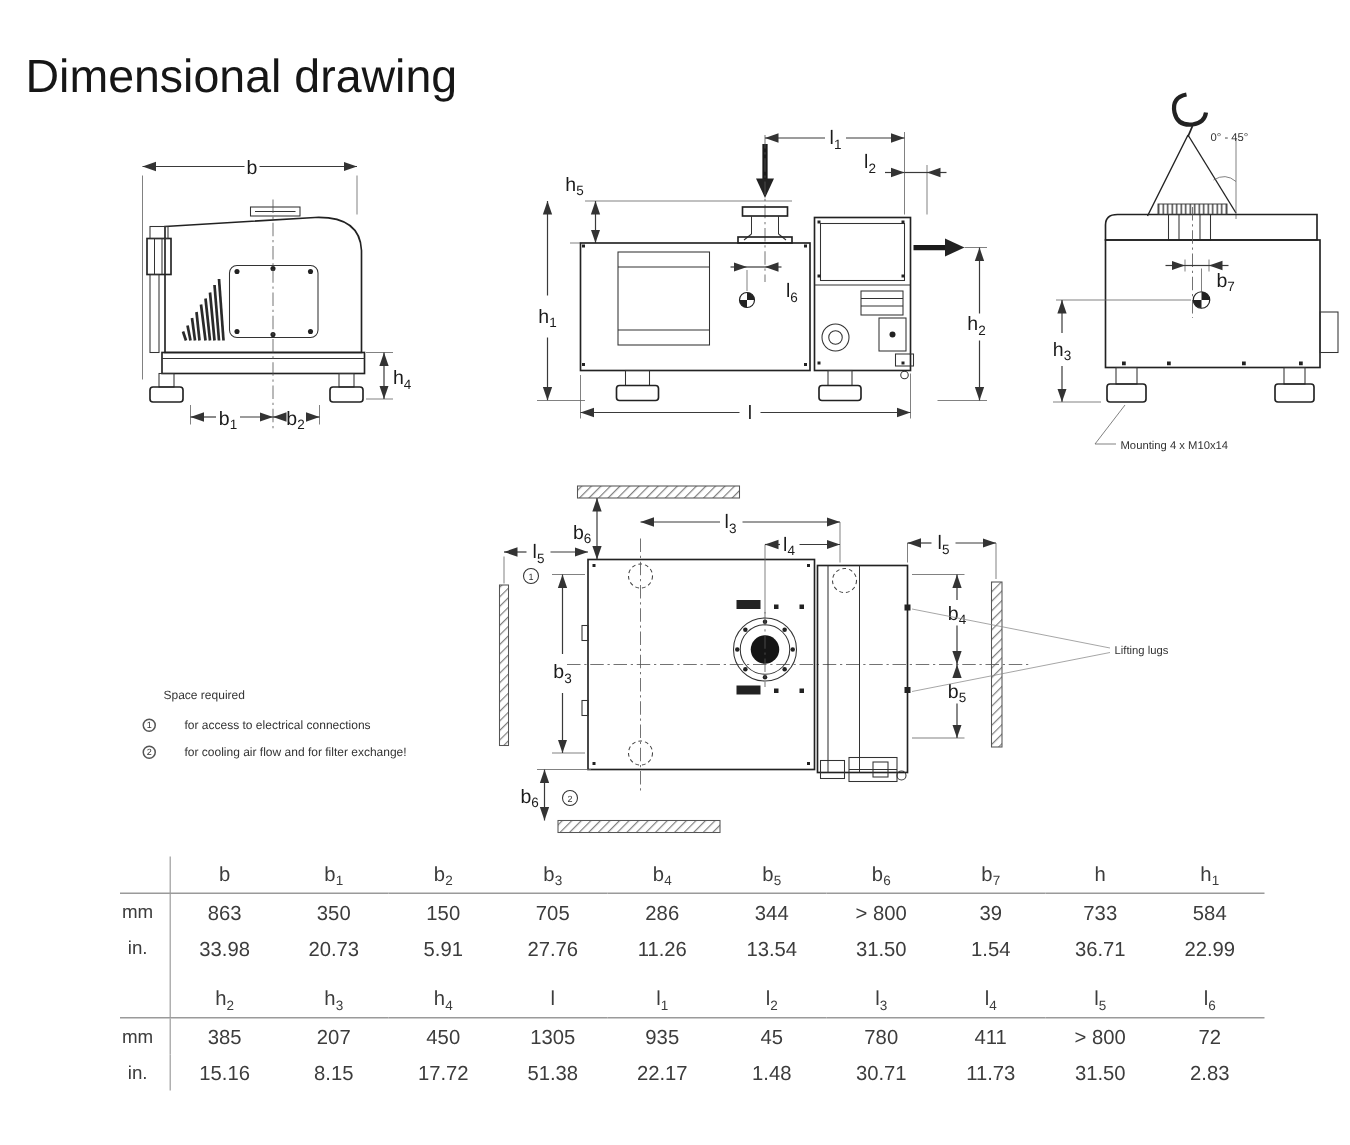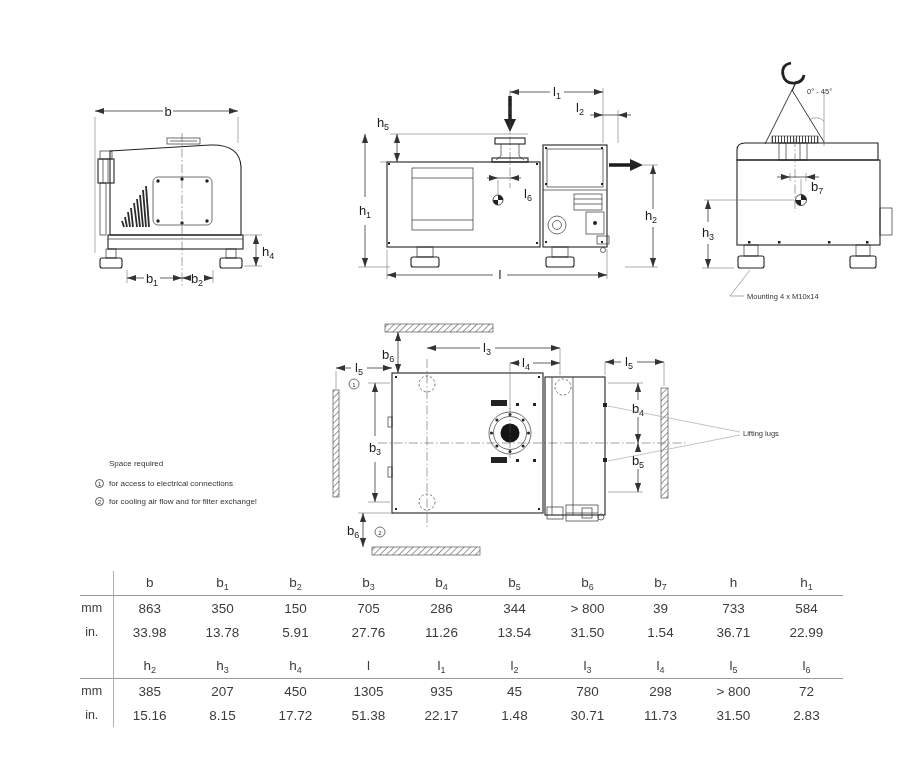--- a/index.html
+++ b/index.html
@@ -21,37 +21,38 @@
   .thick{stroke:#1b1b1b;stroke-width:3.5;fill:none;}
   .dot{fill:#222;stroke:none;}
   .sq{fill:#222;stroke:none;}
   .lbl{font-family:"Liberation Sans",sans-serif;font-size:13px;fill:#1b1b1b;}
   .sub{font-size:9px;}
   .smtxt{font-family:"Liberation Sans",sans-serif;font-size:7.5px;fill:#333;}
   .ntxt{font-family:"Liberation Sans",sans-serif;font-size:6px;fill:#333;}
   
   .notes{position:absolute;left:95px;top:459px;font-size:8px;color:#333;}
   .note-title{margin-left:14px;margin-bottom:11px;}
-  .note-row{display:flex;align-items:center;gap:5px;margin-bottom:9px;}
+  .note-row{display:flex;align-items:center;gap:19px;margin-bottom:9px;}
   .ncirc{display:inline-flex;align-items:center;justify-content:center;width:9px;height:9px;
          border:1px solid #555;border-radius:50%;font-size:6px;color:#333;flex:0 0 auto;box-sizing:border-box;}
   
   .dim-table{position:absolute;left:80px;top:571px;border-collapse:collapse;color:#3c3c3c;}
   .dim-table td{height:24px;text-align:center;font-size:13.5px;padding:0;
                 font-family:"Liberation Sans",sans-serif;}
   .dim-table td.rl{text-align:center;padding-right:9px;font-size:12.5px;border-right:1px solid #b0b0b0;}
   .dim-table tr.hdr td{border-bottom:1px solid #9a9a9a;}
   .dim-table tr.pad td{padding-top:10px;}
   .dim-table .sub{font-size:9px;vertical-align:-3px;}
 </style>
 </head>
 <body>
 
 <div class="page">
 
+  <div class="page-title">Dimensional drawing</div>
 
   <svg id="v-front" width="260" height="225" viewBox="0 0 260 225">
     <defs>
       <marker id="fa" markerWidth="10" markerHeight="8" refX="9" refY="3.5" orient="auto-start-reverse" markerUnits="userSpaceOnUse">
         <path d="M0,0.4 L9,3.5 L0,6.6 Z" fill="#333"></path>
       </marker>
     </defs>
     <g>
       <line class="ext" x1="35" y1="32" x2="35" y2="168"></line>
       <line class="ext" x1="178" y1="32" x2="178" y2="58"></line>
@@ -462,21 +463,21 @@
       <td>286</td>
       <td>344</td>
       <td>&gt; 800</td>
       <td>39</td>
       <td>733</td>
       <td>584</td>
     </tr>
     <tr>
       <td class="rl">in.</td>
       <td>33.98</td>
-      <td>13.78</td>
+      <td>20.73</td>
       <td>5.91</td>
       <td>27.76</td>
       <td>11.26</td>
       <td>13.54</td>
       <td>31.50</td>
       <td>1.54</td>
       <td>36.71</td>
       <td>22.99</td>
     </tr>
     <tr class="hdr pad">
@@ -494,21 +495,21 @@
     </tr>
     <tr>
       <td class="rl">mm</td>
       <td>385</td>
       <td>207</td>
       <td>450</td>
       <td>1305</td>
       <td>935</td>
       <td>45</td>
       <td>780</td>
-      <td>298</td>
+      <td>411</td>
       <td>&gt; 800</td>
       <td>72</td>
     </tr>
     <tr>
       <td class="rl">in.</td>
       <td>15.16</td>
       <td>8.15</td>
       <td>17.72</td>
       <td>51.38</td>
       <td>22.17</td>

